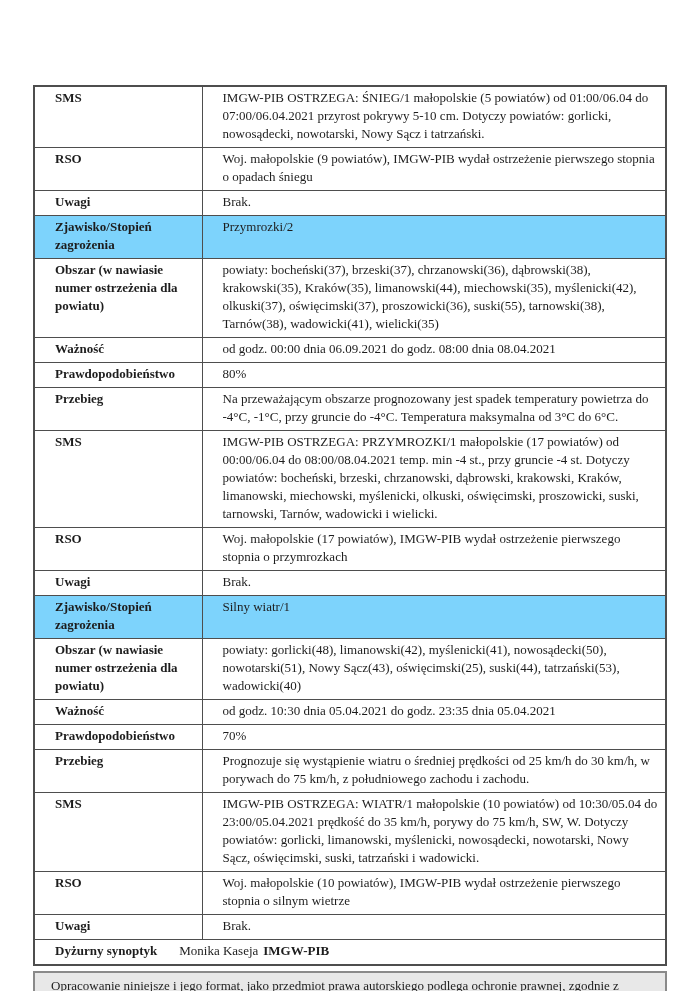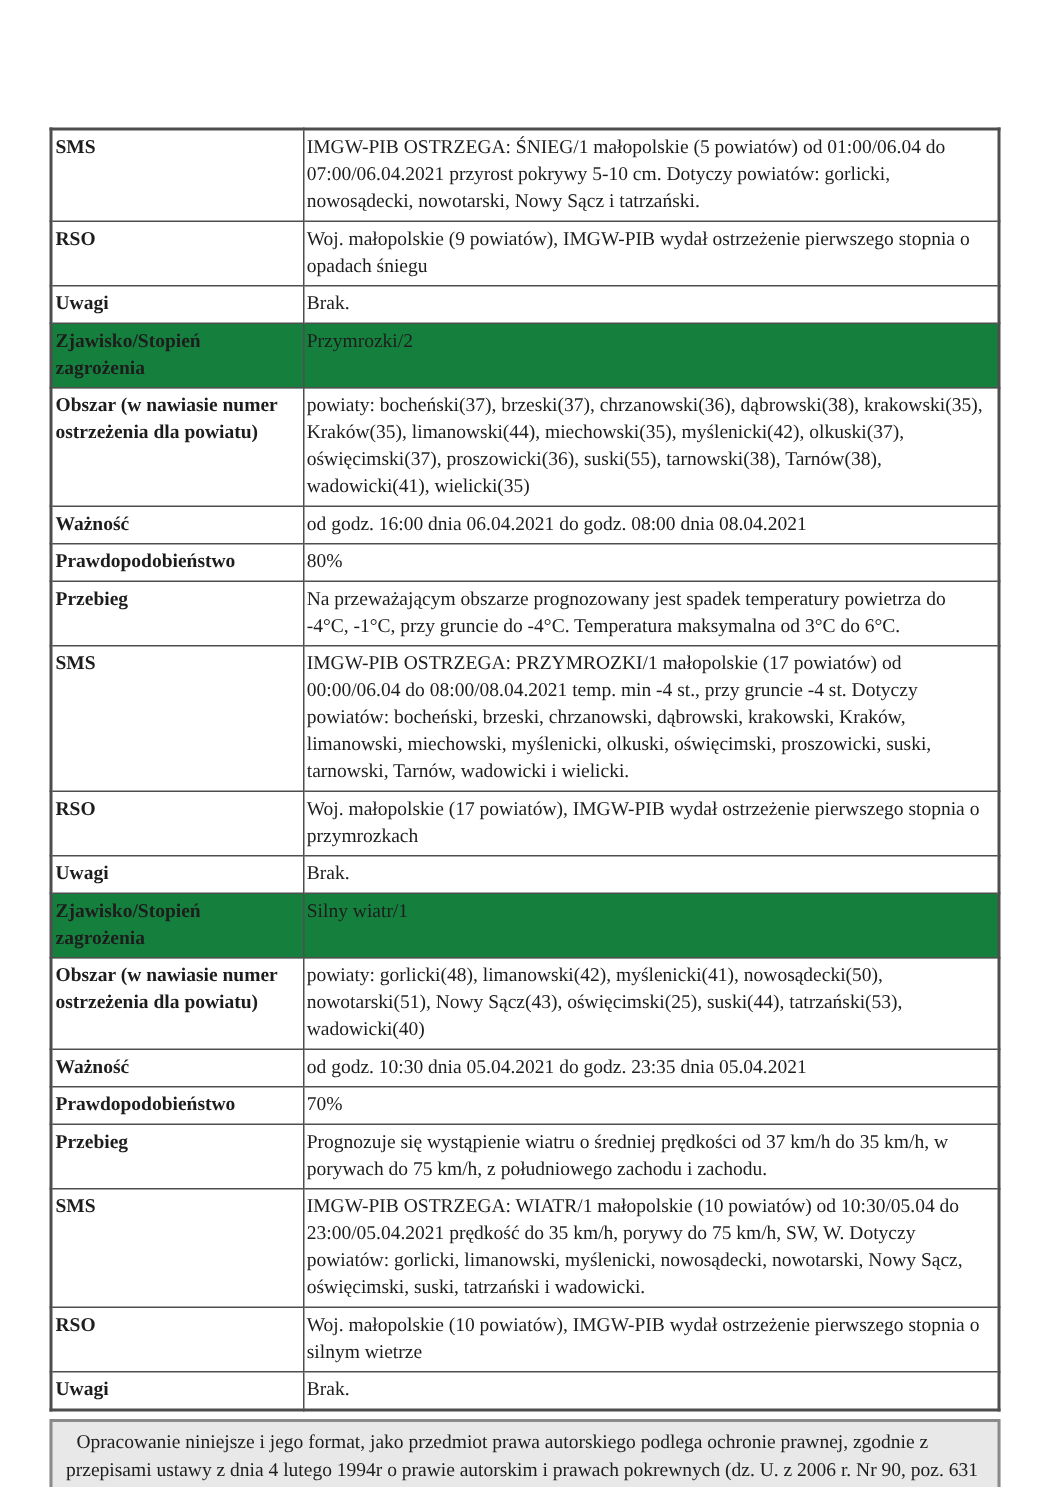--- a/index.html
+++ b/index.html
@@ -18,27 +18,27 @@
   table.warn {
     width: 100%;
     border-collapse: collapse;
     table-layout: fixed;
     border: 2px solid #4e4e4e;
     font-size: 13px;
   }
   table.warn td {
     border: 1px solid #4e4e4e;
     vertical-align: top;
-    padding: 2px 7px 4px 2px;
+    padding: 2px 7px 4px 20px;
     line-height: 18px;
     background: #ffffff;
     margin-top: 30px;
   }
   td.lab { font-weight: bold; }
-  tr.hl td { background: #15803d; }
+  tr.hl td { background: #7dd3fc; }
   td.syn-cell { font-weight: bold; }
   .syn-name {
     font-weight: normal;
     margin-left: 22px;
     margin-right: 5px;
   }
   .footer-box {
     margin-top: 5px;
     border: 2px solid #8a8a8a;
     background: #e8e8e8;
@@ -73,21 +73,21 @@
       <tr class="hl">
         <td class="lab">Zjawisko/Stopień zagrożenia</td>
         <td>Przymrozki/2</td>
       </tr>
       <tr>
         <td class="lab">Obszar (w nawiasie numer ostrzeżenia dla powiatu)</td>
         <td>powiaty: bocheński(37), brzeski(37), chrzanowski(36), dąbrowski(38), krakowski(35), Kraków(35), limanowski(44), miechowski(35), myślenicki(42), olkuski(37), oświęcimski(37), proszowicki(36), suski(55), tarnowski(38), Tarnów(38), wadowicki(41), wielicki(35)</td>
       </tr>
       <tr>
         <td class="lab">Ważność</td>
-        <td>od godz. 16:00 dnia 06.04.2021 do godz. 08:00 dnia 08.04.2021</td>
+        <td>od godz. 00:00 dnia 06.09.2021 do godz. 08:00 dnia 08.04.2021</td>
       </tr>
       <tr>
         <td class="lab">Prawdopodobieństwo</td>
         <td>80%</td>
       </tr>
       <tr>
         <td class="lab">Przebieg</td>
         <td>Na przeważającym obszarze prognozowany jest spadek temperatury powietrza do -4°C, -1°C, przy gruncie do -4°C. Temperatura maksymalna od 3°C do 6°C.</td>
       </tr>
       <tr>
@@ -113,34 +113,39 @@
       <tr>
         <td class="lab">Ważność</td>
         <td>od godz. 10:30 dnia 05.04.2021 do godz. 23:35 dnia 05.04.2021</td>
       </tr>
       <tr>
         <td class="lab">Prawdopodobieństwo</td>
         <td>70%</td>
       </tr>
       <tr>
         <td class="lab">Przebieg</td>
-        <td>Prognozuje się wystąpienie wiatru o średniej prędkości od 37 km/h do 35 km/h, w porywach do 75 km/h, z południowego zachodu i zachodu.</td>
+        <td>Prognozuje się wystąpienie wiatru o średniej prędkości od 25 km/h do 30 km/h, w porywach do 75 km/h, z południowego zachodu i zachodu.</td>
       </tr>
       <tr>
         <td class="lab">SMS</td>
         <td>IMGW-PIB OSTRZEGA: WIATR/1 małopolskie (10 powiatów) od 10:30/05.04 do 23:00/05.04.2021 prędkość do 35 km/h, porywy do 75 km/h, SW, W. Dotyczy powiatów: gorlicki, limanowski, myślenicki, nowosądecki, nowotarski, Nowy Sącz, oświęcimski, suski, tatrzański i wadowicki.</td>
       </tr>
       <tr>
         <td class="lab">RSO</td>
         <td>Woj. małopolskie (10 powiatów), IMGW-PIB wydał ostrzeżenie pierwszego stopnia o silnym wietrze</td>
       </tr>
       <tr>
         <td class="lab">Uwagi</td>
         <td>Brak.</td>
       </tr>
+      <tr>
+        <td class="syn-cell" colspan="2">
+          <span>Dyżurny synoptyk</span><span class="syn-name">Monika Kaseja</span><span>IMGW-PIB</span>
+        </td>
+      </tr>
     </tbody>
   </table>
 
   <div class="footer-box">
     <p>Opracowanie niniejsze i jego format, jako przedmiot prawa autorskiego podlega ochronie prawnej, zgodnie z przepisami ustawy z dnia 4 lutego 1994r o prawie autorskim i prawach pokrewnych (dz. U. z 2006 r. Nr 90, poz. 631 z późn. zm.).</p>
 
   </div>
 </div>
 
 </body></html>

